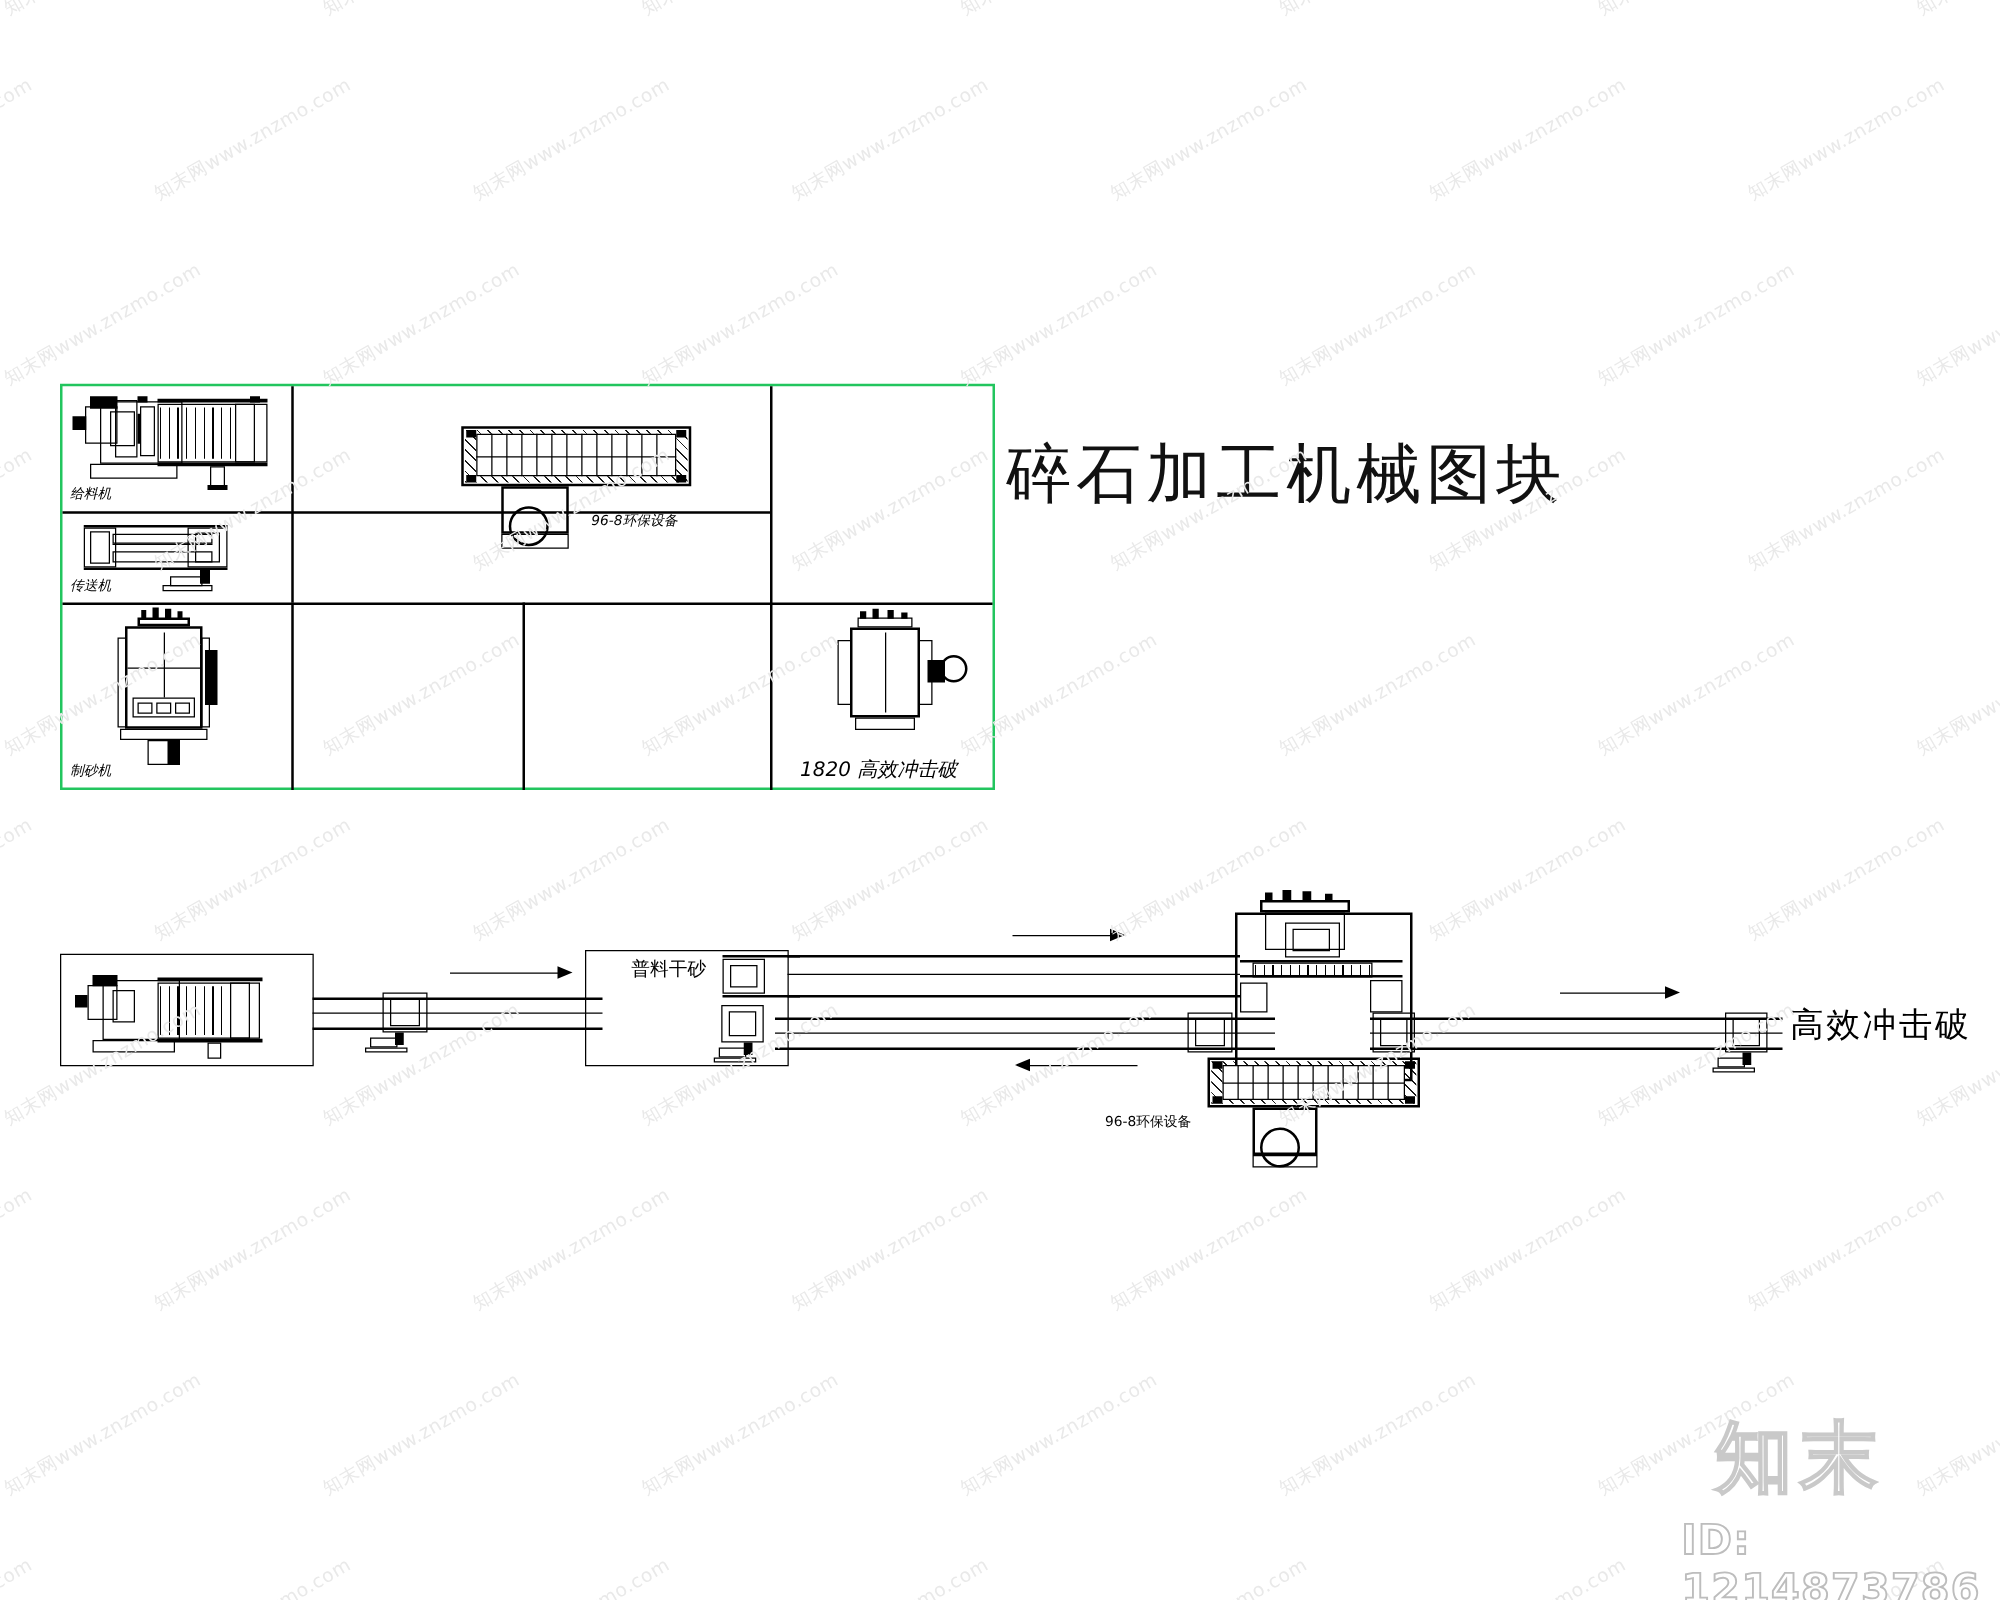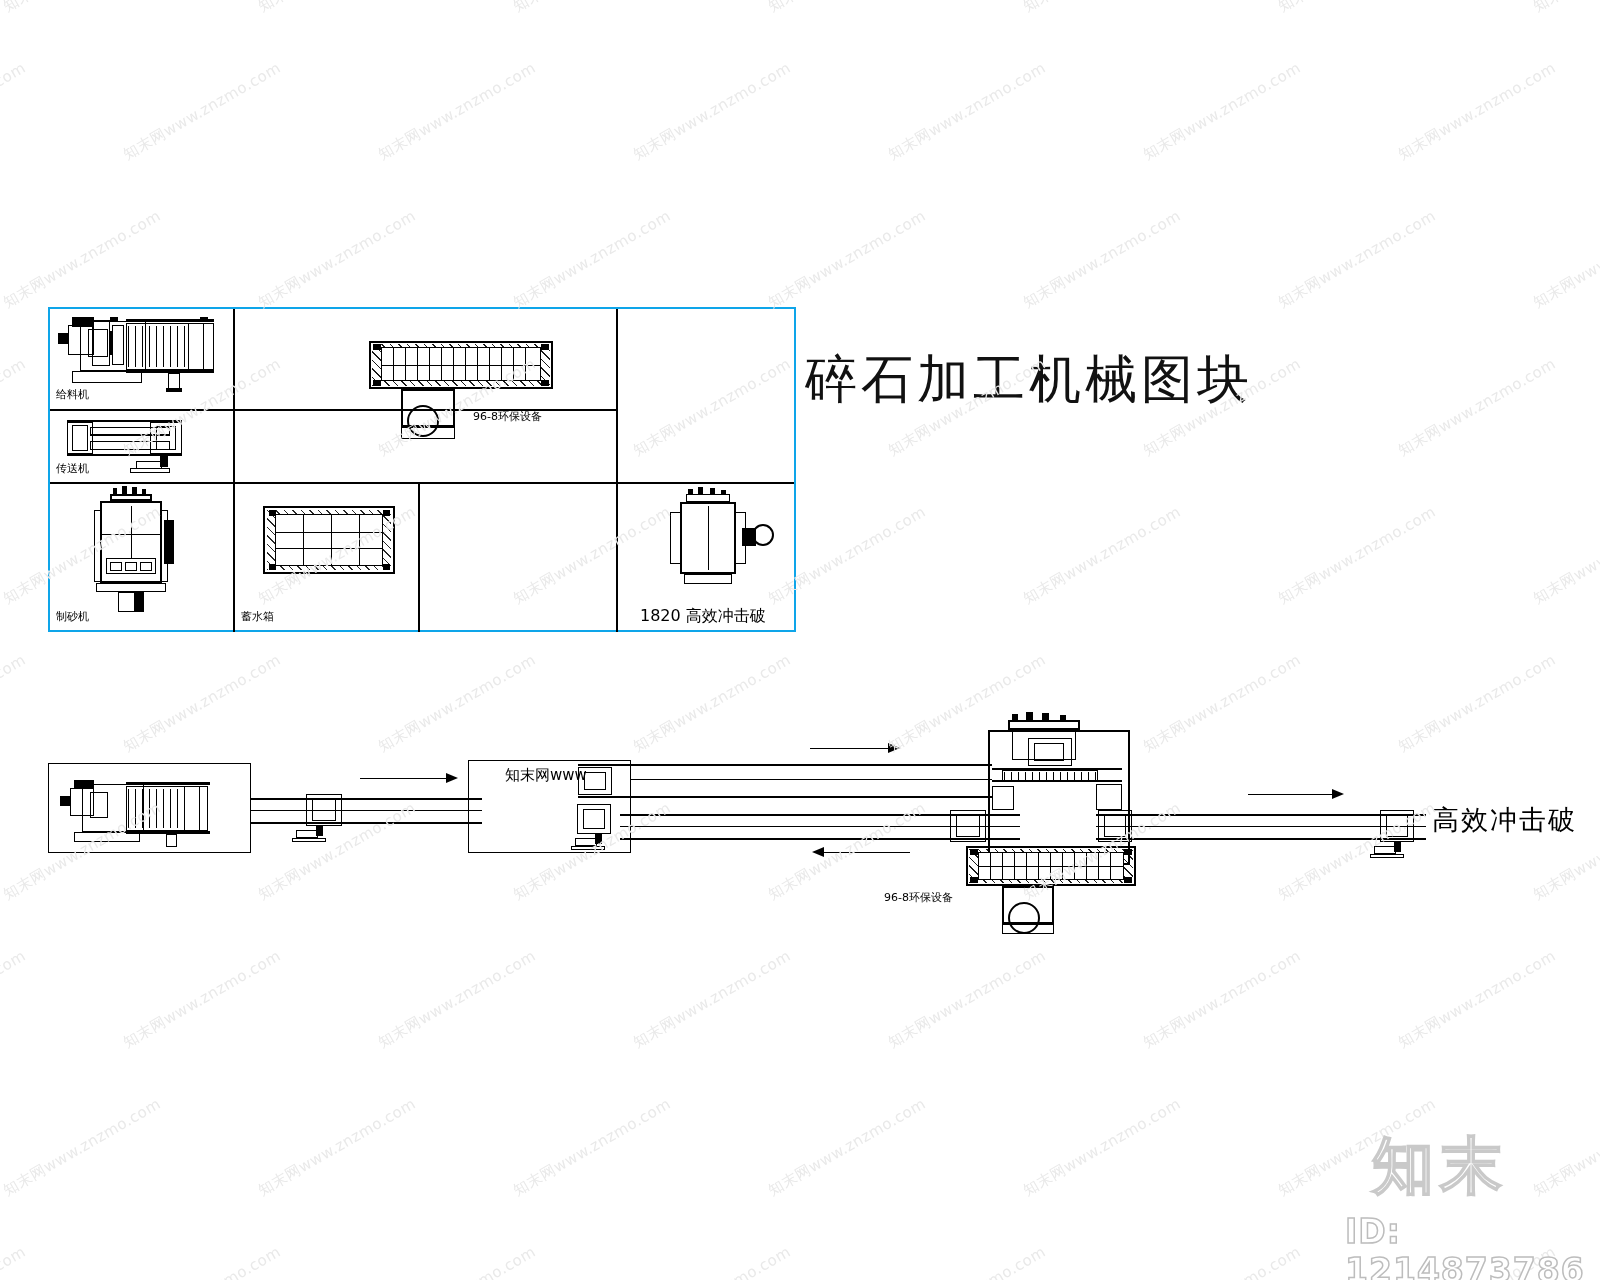--- a/index.html
+++ b/index.html
@@ -38,22 +38,22 @@
     position:absolute;left:805px;top:345px;
     font-size:52px;letter-spacing:4px;color:#111;
     font-family:"DejaVu Serif","Liberation Serif",serif;
     z-index:4;
   }
 
   
   #catalog{
     position:absolute;left:48px;top:307px;
     width:748px;height:325px;
-    border:2px solid #0ea5e9;box-sizing:border-box;
-    z-index:3;background:transparent;
+    border:2px solid #22c55e;box-sizing:border-box;
+    z-index:3;background:transparent;font-style:italic;
   }
   .cellborder{position:absolute;background:#000;}
 
   .cellcap{position:absolute;font-size:11px;color:#000;white-space:nowrap;
            font-family:"DejaVu Sans","Liberation Sans",sans-serif;}
 
   
   .hatch{
     background-image:repeating-linear-gradient(45deg,#000 0 1px,transparent 1px 6px);
   }
@@ -223,35 +223,20 @@
     <div class="bx" style="left:90px;top:78px;width:12px;height:9px;"></div>
     <div class="bx" style="left:44px;top:26px;width:7px;height:72px;"></div>
     <div class="bx" style="left:111px;top:26px;width:7px;height:72px;"></div>
     <div class="fillblk" style="left:114px;top:36px;width:10px;height:44px;"></div>
     <div class="bx" style="left:46px;top:99px;width:70px;height:9px;"></div>
     <div class="bx" style="left:68px;top:108px;width:26px;height:20px;"></div>
     <div class="fillblk" style="left:84px;top:108px;width:10px;height:20px;"></div>
     <div class="cellcap" style="left:6px;top:125px;">制砂机</div>
   </div>
 
-  <div class="cad" style="left:185px;top:175px;width:183px;height:148px;">
-    <div class="bx2" style="left:28px;top:22px;width:132px;height:68px;"></div>
-    <div class="hatch" style="position:absolute;left:32px;top:26px;width:124px;height:60px;opacity:.85;"></div>
-    <div class="bx" style="left:40px;top:30px;width:108px;height:52px;background:#fff;"></div>
-    <div class="ln" style="left:68px;top:30px;width:1px;height:52px;"></div>
-    <div class="ln" style="left:96px;top:30px;width:1px;height:52px;"></div>
-    <div class="ln" style="left:124px;top:30px;width:1px;height:52px;"></div>
-    <div class="ln" style="left:40px;top:48px;width:108px;height:1px;"></div>
-    <div class="ln" style="left:40px;top:64px;width:108px;height:1px;"></div>
-    <div class="fillblk" style="left:34px;top:26px;width:7px;height:6px;"></div>
-    <div class="fillblk" style="left:148px;top:26px;width:7px;height:6px;"></div>
-    <div class="fillblk" style="left:34px;top:80px;width:7px;height:6px;"></div>
-    <div class="fillblk" style="left:148px;top:80px;width:7px;height:6px;"></div>
-    <div class="cellcap" style="left:6px;top:125px;">蓄水箱</div>
-  </div>
 
   <div class="cad" style="left:185px;top:0;width:381px;height:173px;">
     <div class="bx2" style="left:134px;top:32px;width:184px;height:48px;"></div>
     <div class="hatch" style="position:absolute;left:137px;top:35px;width:178px;height:42px;opacity:.9;"></div>
     <div class="bx" style="left:146px;top:38px;width:160px;height:34px;background:#fff;"></div>
     <div class="ln" style="left:158px;top:38px;width:1px;height:34px;"></div>
     <div class="ln" style="left:170px;top:38px;width:1px;height:34px;"></div>
     <div class="ln" style="left:182px;top:38px;width:1px;height:34px;"></div>
     <div class="ln" style="left:194px;top:38px;width:1px;height:34px;"></div>
     <div class="ln" style="left:206px;top:38px;width:1px;height:34px;"></div>
@@ -318,21 +303,21 @@
     <div class="bx" style="left:62px;top:11px;width:24px;height:22px;"></div>
     <div class="bx" style="left:46px;top:42px;width:22px;height:8px;"></div>
     <div class="fillblk" style="left:66px;top:38px;width:7px;height:10px;"></div>
     <div class="bx" style="left:42px;top:50px;width:34px;height:4px;"></div>
 
     <div class="ln" style="left:110px;top:-10px;width:90px;height:1px;"></div>
     <div class="cad" style="left:196px;top:-15px;width:0;height:0;border-top:5px solid transparent;border-bottom:5px solid transparent;border-left:12px solid #000;"></div>
   </div>
 
   <div class="bx" style="left:468px;top:70px;width:163px;height:93px;"></div>
-  <div class="lbl" style="left:505px;top:76px;font-size:15px;">知末网www</div>
+  <div class="lbl" style="left:505px;top:76px;font-size:15px;">普料干砂</div>
   <div class="cad" style="left:560px;top:72px;width:80px;height:40px;">
     <div class="bx" style="left:18px;top:5px;width:34px;height:28px;"></div>
     <div class="bx" style="left:24px;top:10px;width:22px;height:18px;"></div>
     <div class="ln" style="left:18px;top:2px;width:62px;height:2px;"></div>
     <div class="ln" style="left:18px;top:34px;width:62px;height:2px;"></div>
   </div>
   <div class="cad" style="left:575px;top:110px;width:60px;height:55px;">
     <div class="bx" style="left:2px;top:4px;width:34px;height:30px;"></div>
     <div class="bx" style="left:8px;top:9px;width:22px;height:20px;"></div>
     <div class="bx" style="left:0;top:38px;width:22px;height:8px;"></div>

